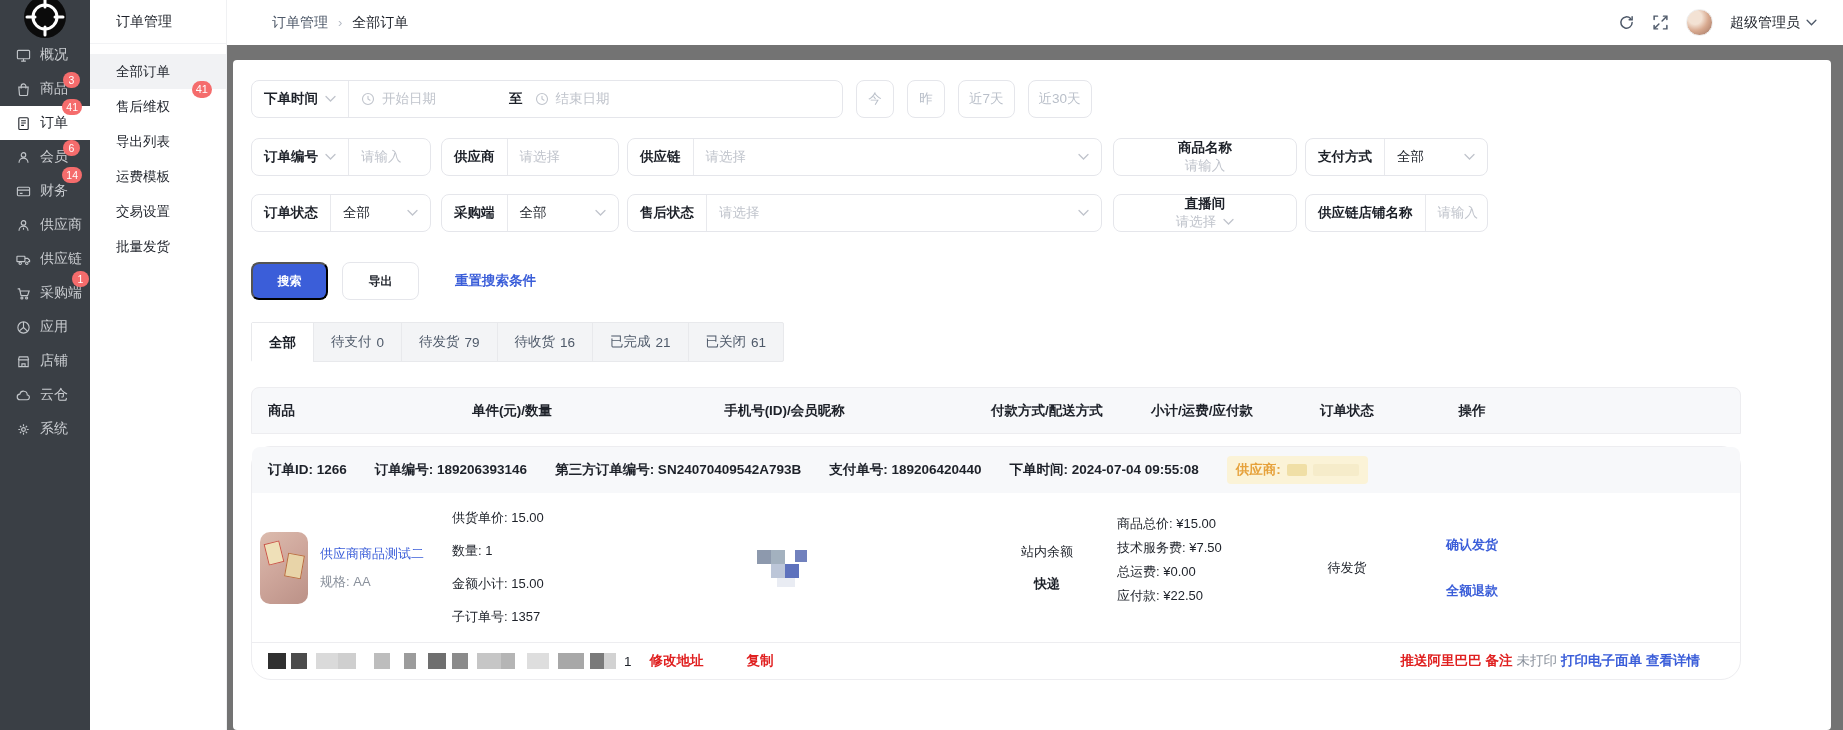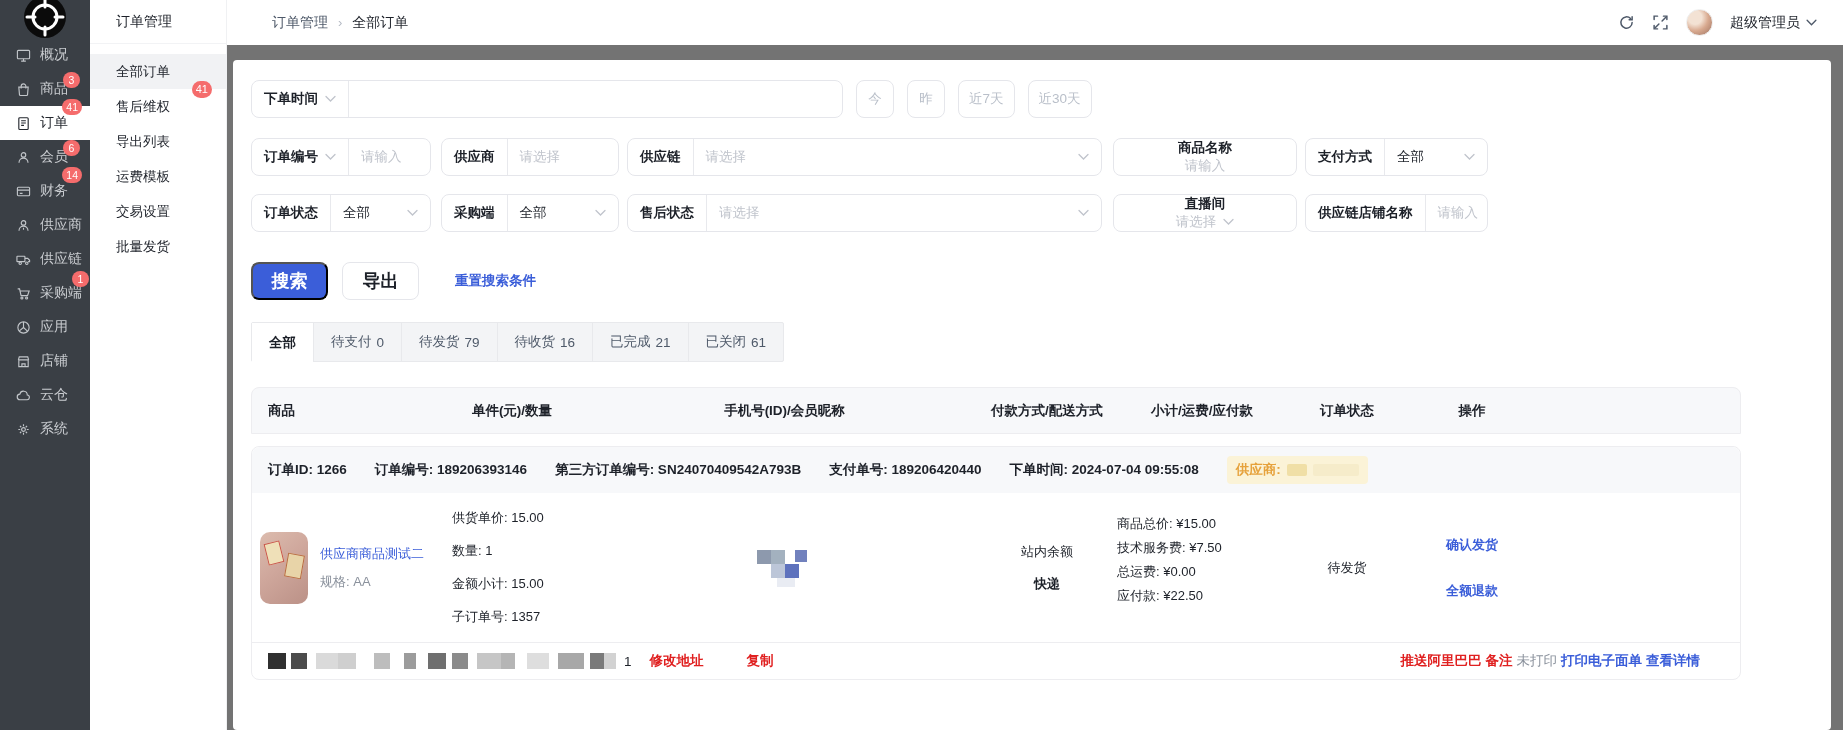--- a/index.html
+++ b/index.html
@@ -62,21 +62,21 @@
   
   .radio-row{display:flex;align-items:center;margin-top:32px;font-size:13.5px;gap:10px;}
   .rlabel{color:#1d2129;margin-right:8px;}
   .ritem{display:flex;align-items:center;gap:8px;margin-right:18px;cursor:pointer;font-weight:600;}
   .rdot{width:14px;height:14px;border-radius:50%;border:1px solid #d3d6dc;background:#fff;}
   .rdot.on{border:none;background:#2f55d6;position:relative;}
   .rdot.on::after{content:"";position:absolute;left:5px;top:5px;width:4px;height:4px;border-radius:50%;background:#fff;}
 
   
   .btn-row{display:flex;align-items:center;margin-top:30px;}
-  .btn{height:38px;border-radius:8px;font-size:18px;font-weight:600;display:flex;align-items:center;justify-content:center;cursor:pointer;}
+  .btn{height:38px;border-radius:8px;font-size:12px;font-weight:600;display:flex;align-items:center;justify-content:center;cursor:pointer;}
   .btn-primary{width:77px;background:#3b5ed9;color:#fff;}
   .btn-plain{width:77px;background:#fff;border:1px solid #e5e6eb;color:#1d2129;margin-left:14px;}
   .link-reset{margin-left:36px;color:#3b5ed9;font-weight:700;font-size:13.5px;cursor:pointer;}
 
   
   .tabs{display:inline-flex;margin-top:22px;border:1px solid #e8e9ec;border-radius:2px;background:#f3f4f6;}
   .tab{height:38px;padding:0 17px;display:flex;align-items:center;font-size:13.5px;color:#4e5969;border-right:1px solid #e8e9ec;cursor:pointer;white-space:nowrap;}
   .tab:last-child{border-right:none;}
   .tab .tcount{margin-left:5px;}
   .tab.active{background:#fff;color:#1d2129;font-weight:700;margin-bottom:-1px;height:39px;}
@@ -88,21 +88,21 @@
   .c1{width:190px;padding-left:16px;}
   .c2{width:140px;}
   .c3{width:405px;}
   .c4{width:120px;}
   .c5{width:190px;}
   .c6{width:100px;}
   .c7{width:150px;}
   .ctr{display:flex;justify-content:center;text-align:center;}
   .crest{flex:1;}
 
-  .order-block{margin-top:12px;border:1px solid #ededf0;border-radius:8px;background:#fff;}
+  .order-block{margin-top:12px;border:1px solid #ededf0;border-radius:20px;background:#fff;}
   .ometa{height:46px;background:#f7f8fa;border-radius:8px 8px 0 0;display:flex;align-items:center;gap:28px;padding:0 16px;font-size:13.5px;font-weight:700;color:#1d2129;white-space:nowrap;}
   .sup-pill{display:flex;align-items:center;gap:6px;background:#fbf3d7;border-radius:4px;padding:5px 9px;font-weight:700;color:#e6a23c;}
   .sup-blur1{width:20px;height:12px;background:#f0dfa6;border-radius:2px;}
   .sup-blur2{width:46px;height:12px;background:#f6ecca;border-radius:2px;}
 
   .obody{display:flex;padding:16px 0;font-size:13px;color:#1d2129;}
   .pcell{display:flex;align-items:center;gap:12px;padding-left:8px;}
   .thumb{width:48px;height:72px;border-radius:10px;flex-shrink:0;position:relative;overflow:hidden;background:linear-gradient(140deg,#dcbcae 0%,#cfa79c 45%,#bb9187 100%);}
   .thumb::before{content:"";position:absolute;left:6px;top:10px;width:14px;height:20px;background:#efe0b8;border:1px solid #c8524a;transform:rotate(-14deg);}
   .thumb::after{content:"";position:absolute;right:5px;top:22px;width:15px;height:22px;background:#e8d4a8;border:1px solid #b86a43;transform:rotate(10deg);}
@@ -321,20 +321,37 @@
         
         <div class="frow">
           <div class="fgroup g-time">
             <span class="flabel">
               <span>下单时间</span>
               <svg width="11" height="8" viewBox="0 0 11 8" fill="none" stroke="#c0c4cc" stroke-width="1.3" stroke-linecap="round">
                   <path d="M1 1.5l4.5 4.5L10 1.5"></path>
                 </svg>
             </span>
             <span class="fdiv"></span>
+            <span class="dz">
+              <span class="dzpart start">
+                <svg width="14" height="14" viewBox="0 0 14 14" fill="none" stroke="#c0c4cc" stroke-width="1.1" stroke-linecap="round">
+                    <circle cx="7" cy="7" r="5.5"></circle>
+                    <path d="M7 4.2V7l2 1.2"></path>
+                  </svg>
+                <span>开始日期</span>
+              </span>
+              <span class="dzto">至</span>
+              <span class="dzpart">
+                <svg width="14" height="14" viewBox="0 0 14 14" fill="none" stroke="#c0c4cc" stroke-width="1.1" stroke-linecap="round">
+                    <circle cx="7" cy="7" r="5.5"></circle>
+                    <path d="M7 4.2V7l2 1.2"></path>
+                  </svg>
+                <span>结束日期</span>
+              </span>
+            </span>
           </div>
           <button class="qbtn">今</button>
           <button class="qbtn">昨</button>
           <button class="qbtn">近7天</button>
           <button class="qbtn">近30天</button>
         </div>
 
         
         <div class="frow mt20">
           <div class="fgroup w180">

